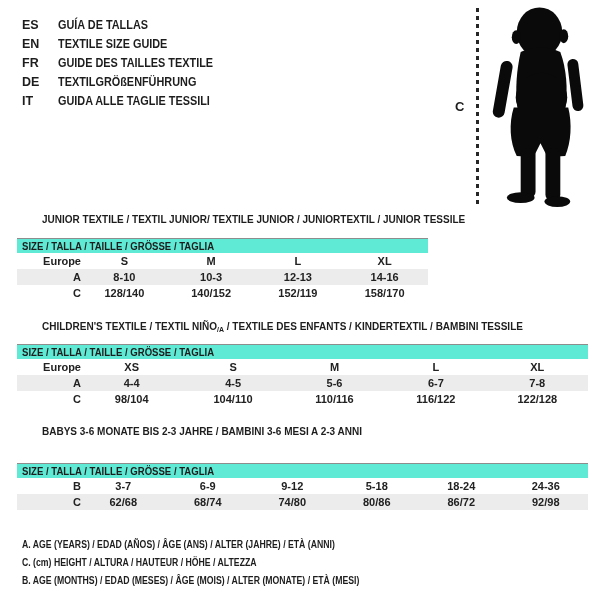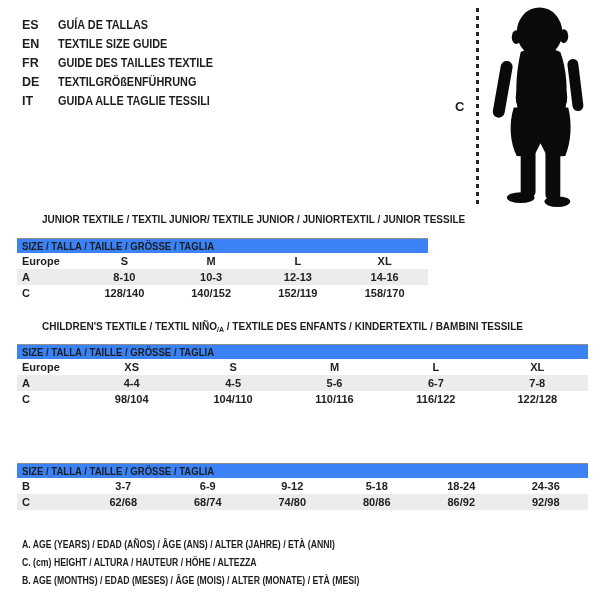--- a/index.html
+++ b/index.html
@@ -44,29 +44,29 @@
   
   .tbl-wrap { position:absolute; left:17px; }
   .tbl-junior { top:238px; width:411px; }
   .tbl-children { top:344px; width:571px; }
   .tbl-babies { top:463px; width:571px; }
   table.size-table {
     width:100%; border-collapse:collapse; table-layout:fixed;
     border-top:1px solid #8d8d8d;
   }
   table.size-table thead th {
-    background:#3b82f6;
+    background:#5eead4;
     font-size:11px; font-weight:bold; text-align:left;
     height:14px; padding:1px 0 1px 5px;
   }
   table.size-table tbody td {
     font-size:11px; font-weight:bold; height:16px;
     text-align:center; padding:0; color:#222;
   }
-  table.size-table tbody td.row-label { text-align:left; padding-left:5px;margin-left:48px; }
+  table.size-table tbody td.row-label { text-align:right; padding-left:5px;margin-left:48px; }
   table.size-table tbody tr:nth-child(even) td { background:#ececec; }
   
   .legend { position:absolute; left:22px; top:536px; }
   .legend-line { font-size:10px; font-weight:bold; line-height:17.8px; }
 </style>
 </head>
 <body>
 
 <div class="lang-block">
     <div class="lang-row">
@@ -194,20 +194,21 @@
           <td>104/110</td>
           <td>110/116</td>
           <td>116/122</td>
           <td>122/128</td>
         </tr>
       </tbody>
     </table>
 </div>
 
 <div class="section-title title-babies">
+  <div><span class="cond">BABYS 3-6 MONATE BIS 2-3 JAHRE / BAMBINI 3-6 MESI A 2-3 ANNI</span></div>
 </div>
 <div class="tbl-wrap tbl-babies">
   <table class="size-table">
       <colgroup>
         <col style="width: 64px;">
         <col>
         <col>
         <col>
         <col>
         <col>
@@ -227,21 +228,21 @@
           <td>5-18</td>
           <td>18-24</td>
           <td>24-36</td>
         </tr>
         <tr>
           <td class="row-label">C</td>
           <td>62/68</td>
           <td>68/74</td>
           <td>74/80</td>
           <td>80/86</td>
-          <td>86/92</td>
+          <td>86/72</td>
           <td>92/98</td>
         </tr>
       </tbody>
     </table>
 </div>
 
 <div class="legend">
     <div class="legend-line"><span class="cond">A. AGE (YEARS) / EDAD (AÑOS) / ÂGE (ANS) / ALTER (JAHRE) / ETÀ (ANNI)</span></div>
     <div class="legend-line"><span class="cond">C. (cm) HEIGHT / ALTURA / HAUTEUR / HÖHE / ALTEZZA</span></div>
     <div class="legend-line"><span class="cond">B. AGE (MONTHS) / EDAD (MESES) / ÂGE (MOIS) / ALTER (MONATE) / ETÀ (MESI)</span></div>

